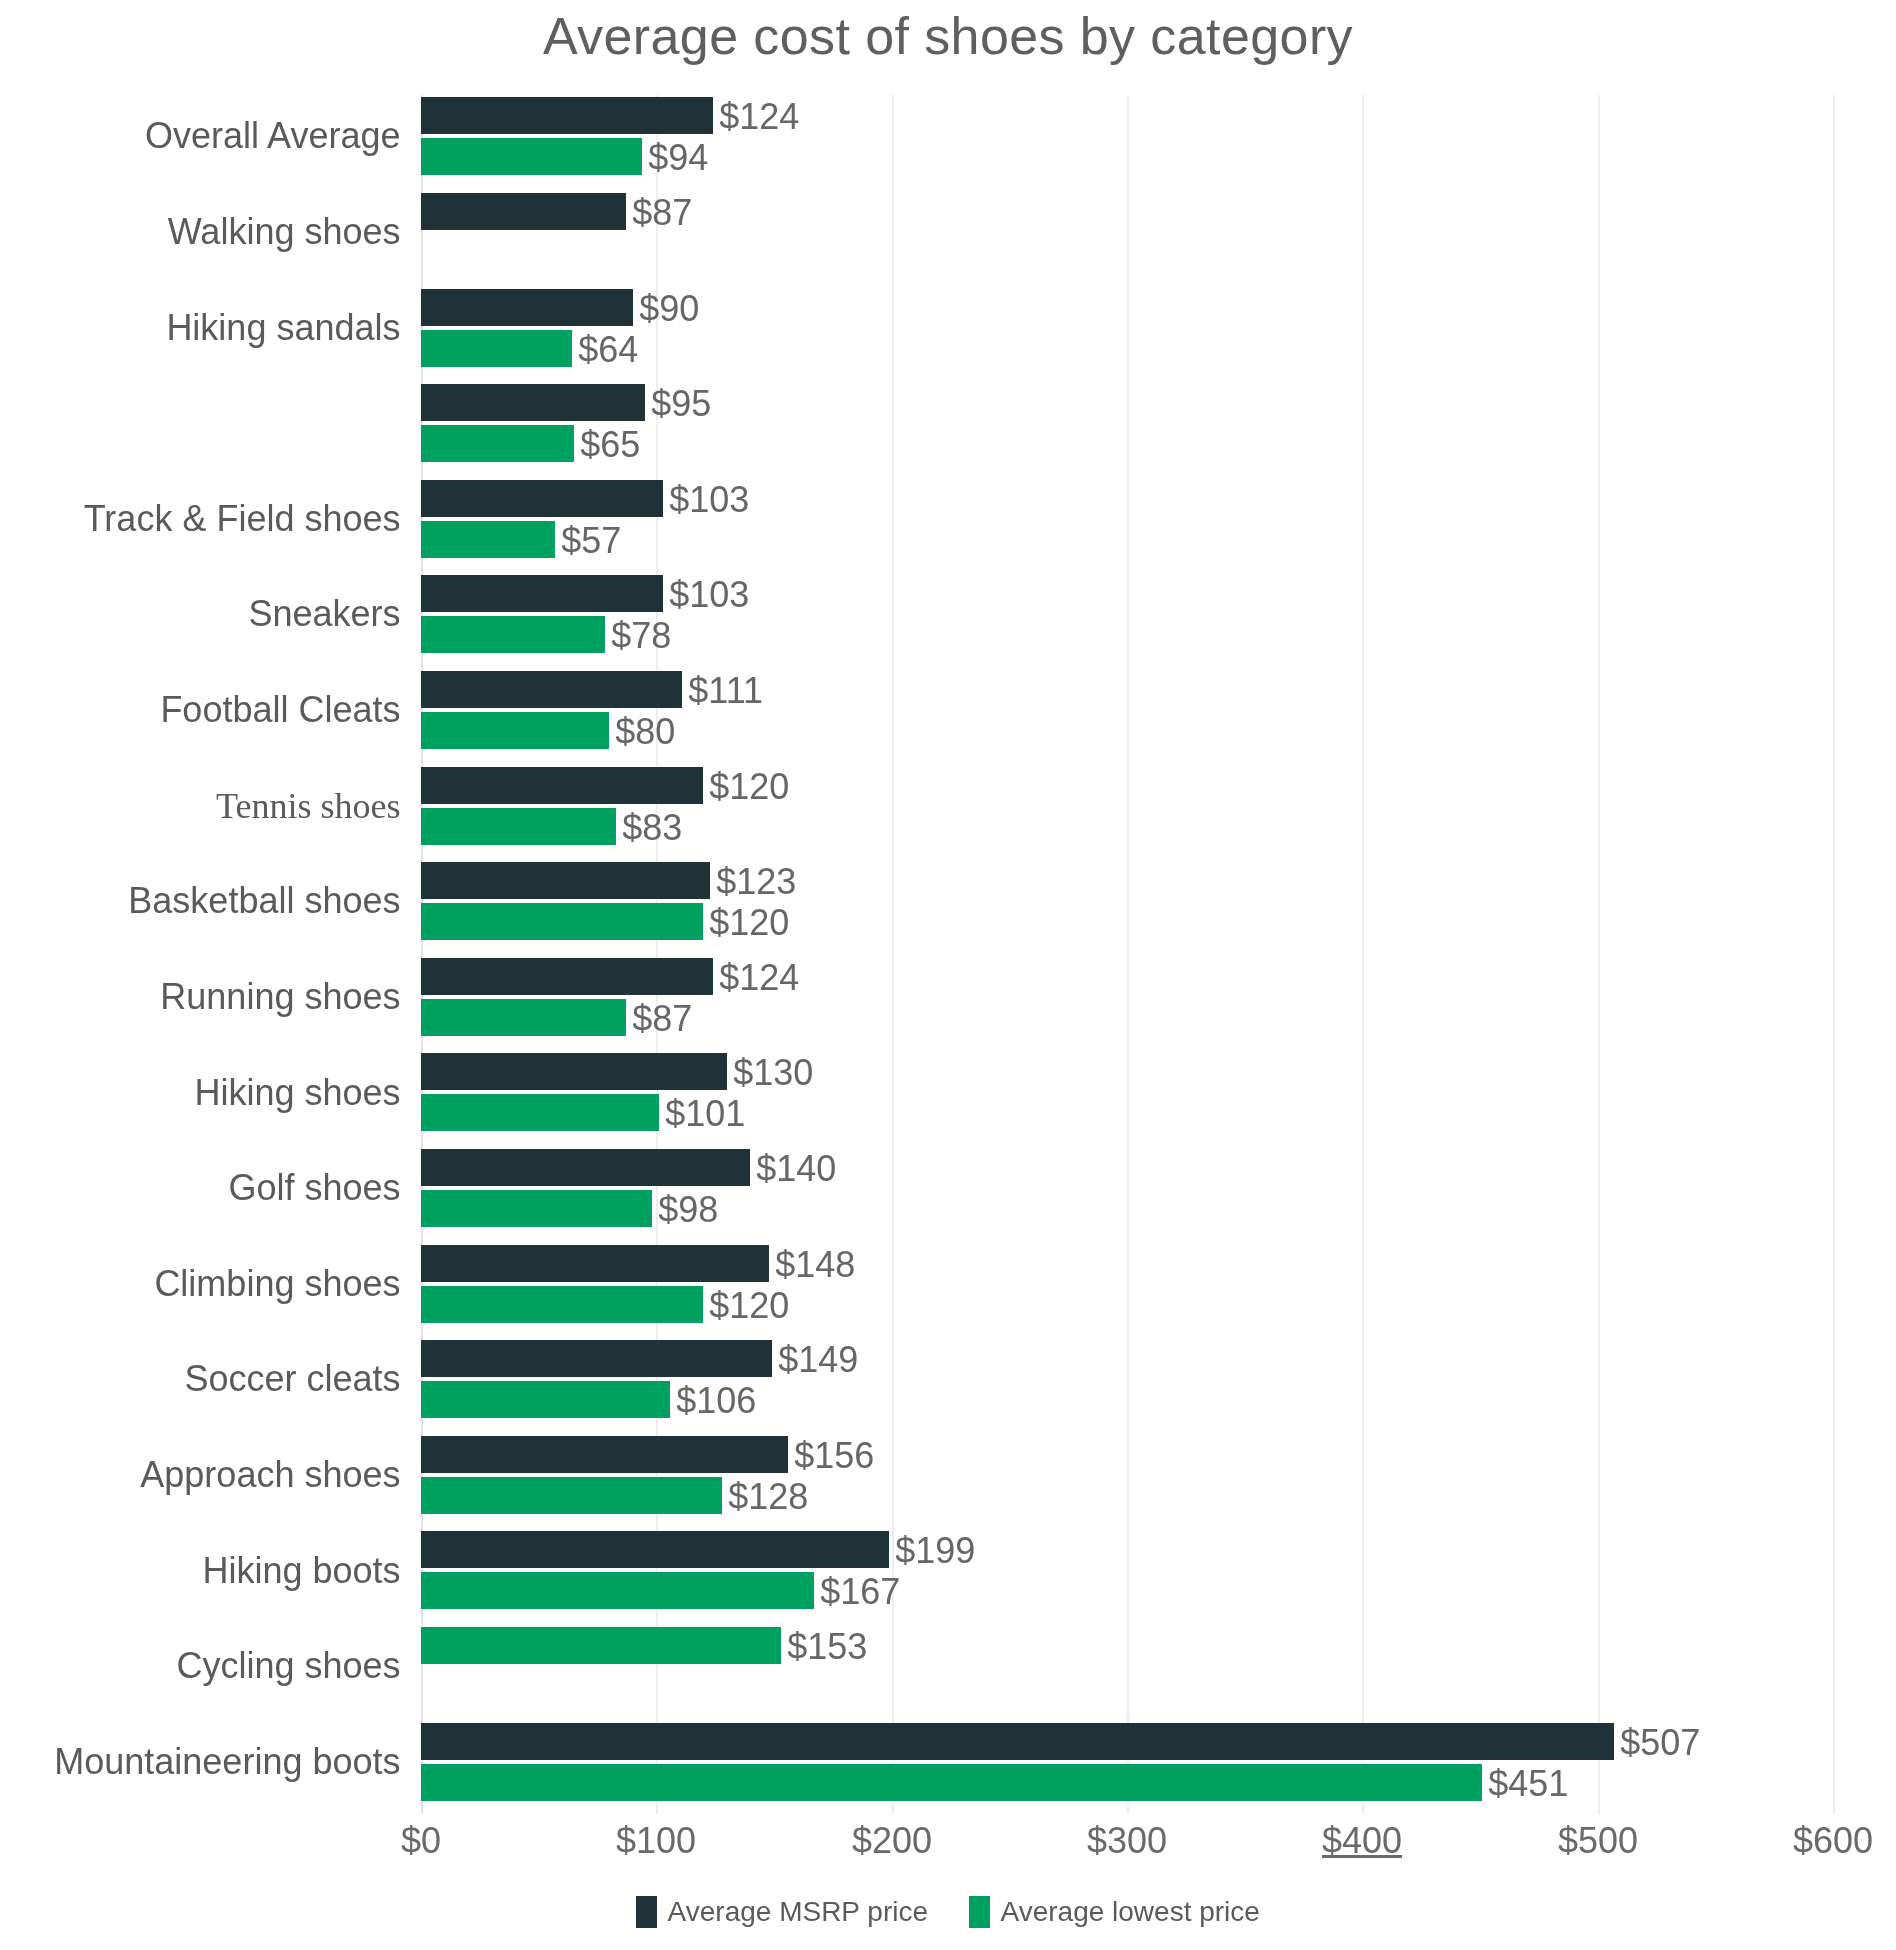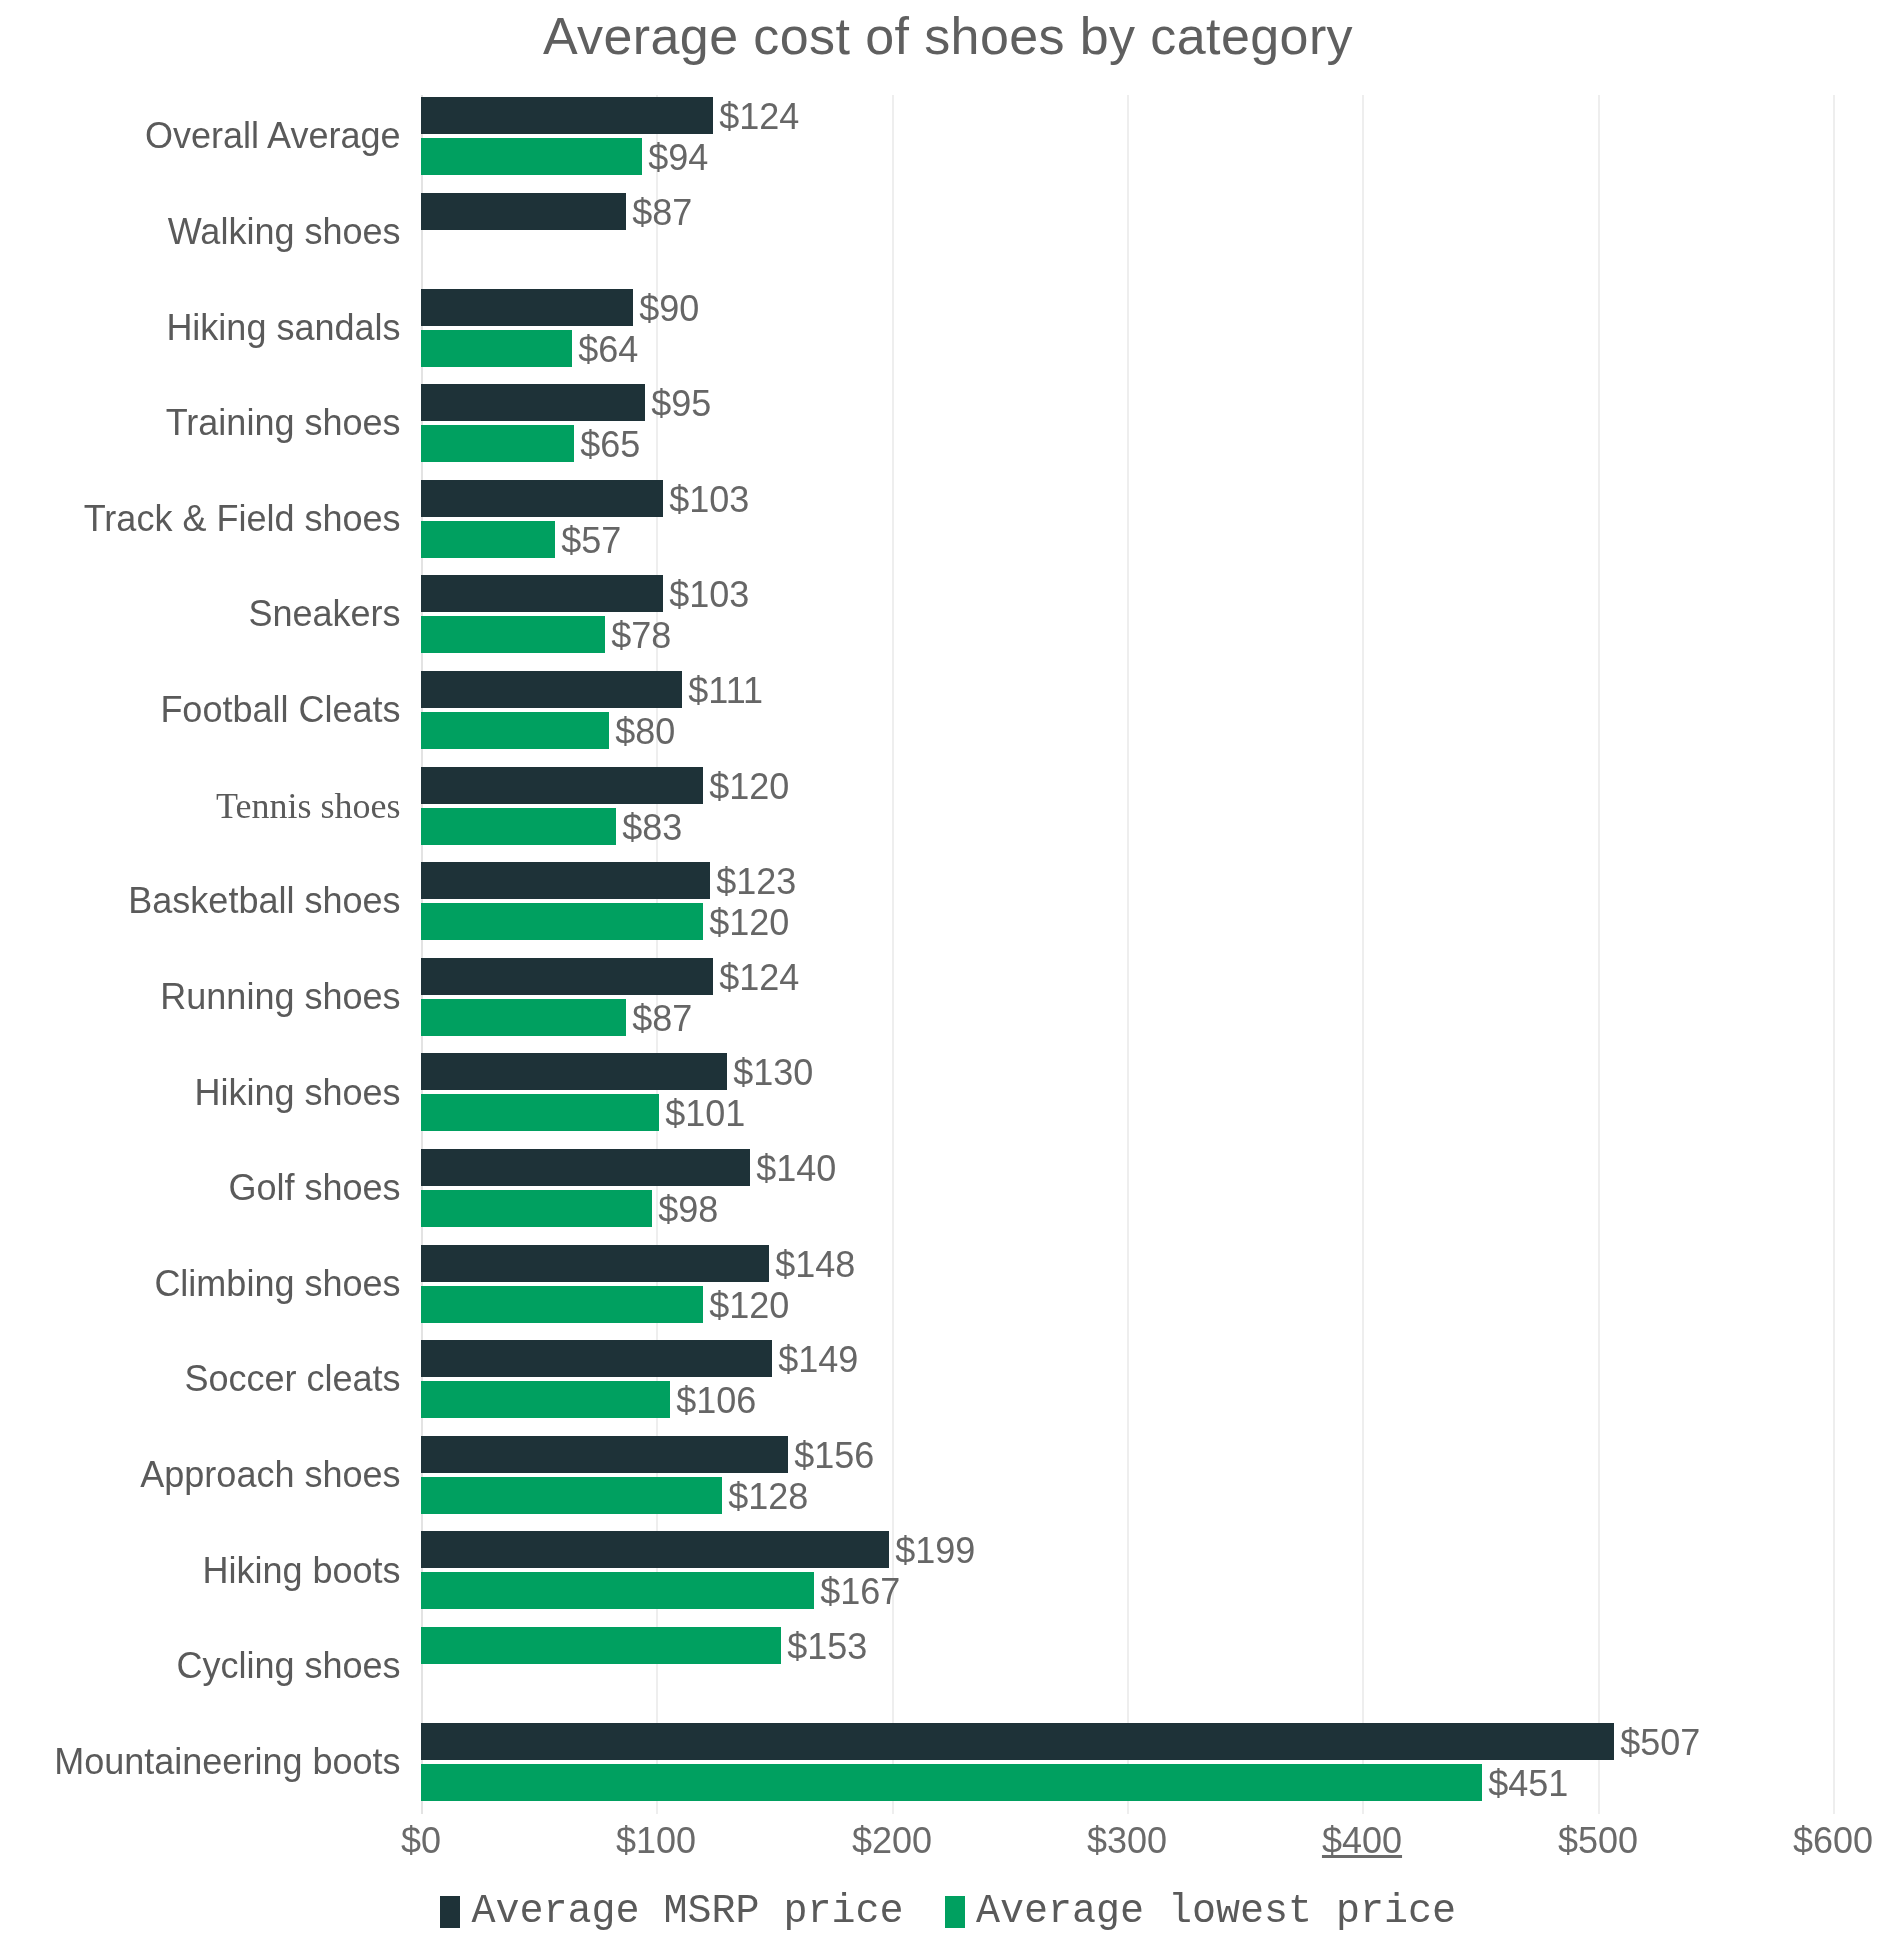--- a/index.html
+++ b/index.html
@@ -149,39 +149,37 @@
     gap: 11px;
   }
   .legend-swatch {
     width: 20.5px;
     height: 32px;
     display: inline-block;
   }
   .legend-swatch.msrp { background: #1e3238; }
   .legend-swatch.lowest { background: #00a060; }
   .legend-label {
-    font-size: 40px;
+    font-size: 28px;
     color: #5a5a5a;
     white-space: nowrap;
     line-height: 40px;
-    font-family: Liberation Mono, monospace;
   }
 </style>
 </head>
 <body>
 
 <div id="chart-root">
 
   <div id="chart-title">Average cost of shoes by category</div>
 
   <div id="cat-label-col">
       <div class="cat-label" style="top: 41px;">Overall Average</div>
       <div class="cat-label" style="top: 137px;">Walking shoes</div>
       <div class="cat-label" style="top: 233px;">Hiking sandals</div>
-      <div class="cat-label" style="top: 328px;">Training shoes</div>
       <div class="cat-label" style="top: 424px;">Track &amp; Field shoes</div>
       <div class="cat-label" style="top: 519px;">Sneakers</div>
       <div class="cat-label" style="top: 615px;">Football Cleats</div>
       <div class="cat-label" style="top: 711px; font-family: Liberation Serif, serif;">Tennis shoes</div>
       <div class="cat-label" style="top: 806px;">Basketball shoes</div>
       <div class="cat-label" style="top: 902px;">Running shoes</div>
       <div class="cat-label" style="top: 998px;">Hiking shoes</div>
       <div class="cat-label" style="top: 1093px;">Golf shoes</div>
       <div class="cat-label" style="top: 1189px;">Climbing shoes</div>
       <div class="cat-label" style="top: 1284px;">Soccer cleats</div>

